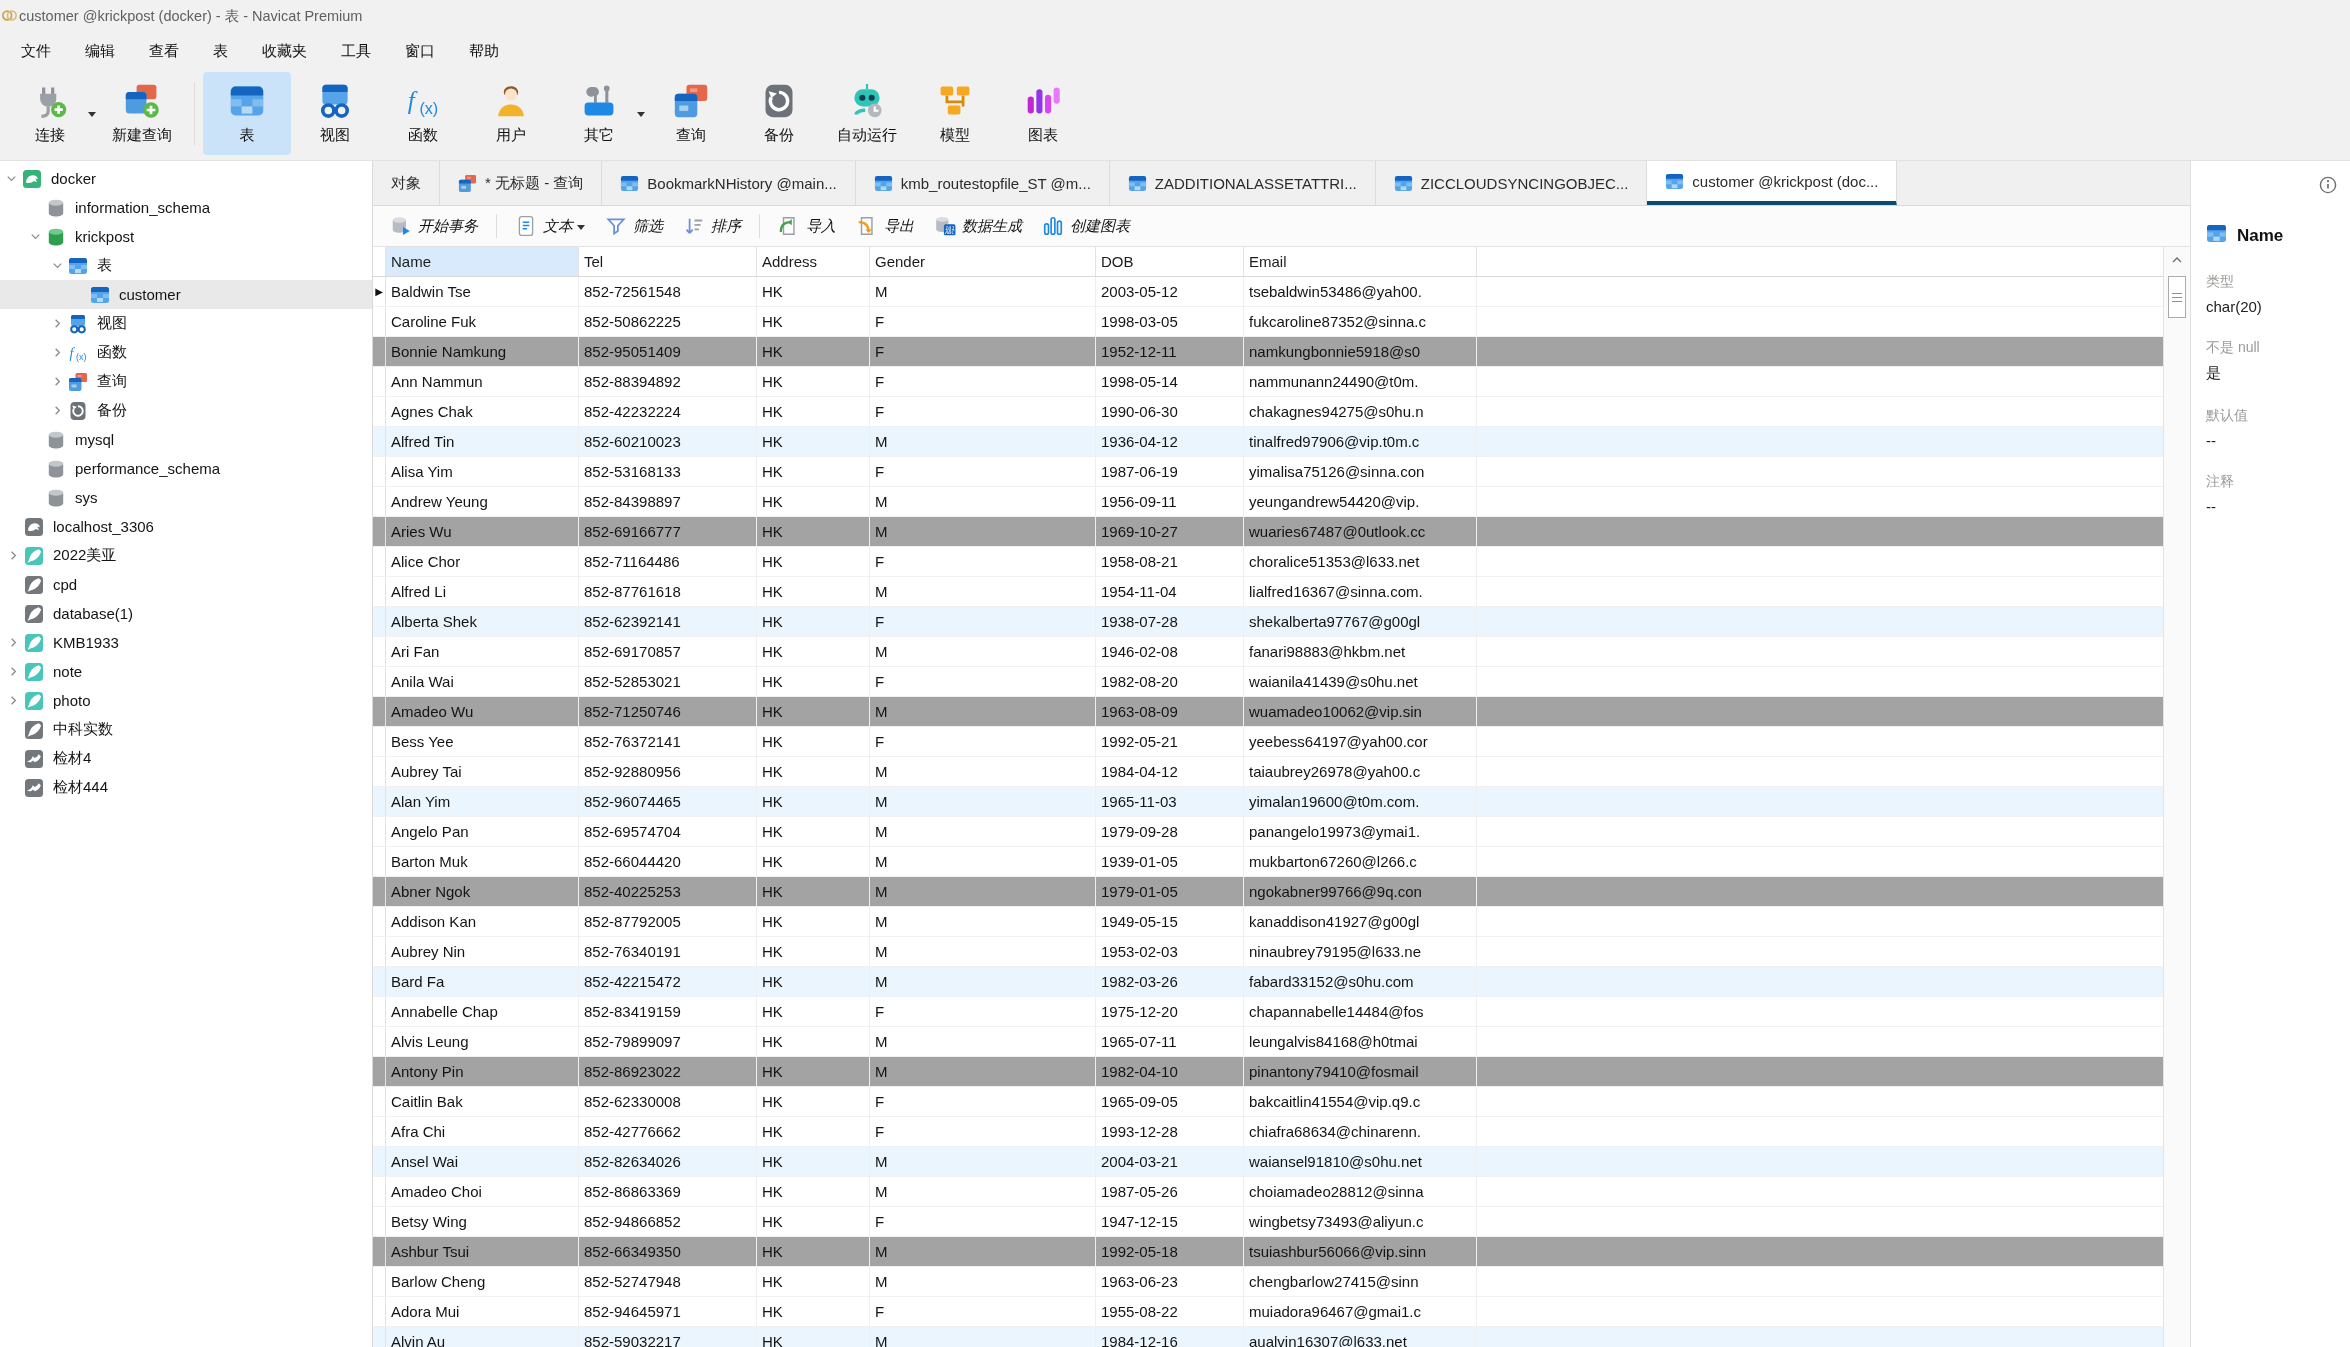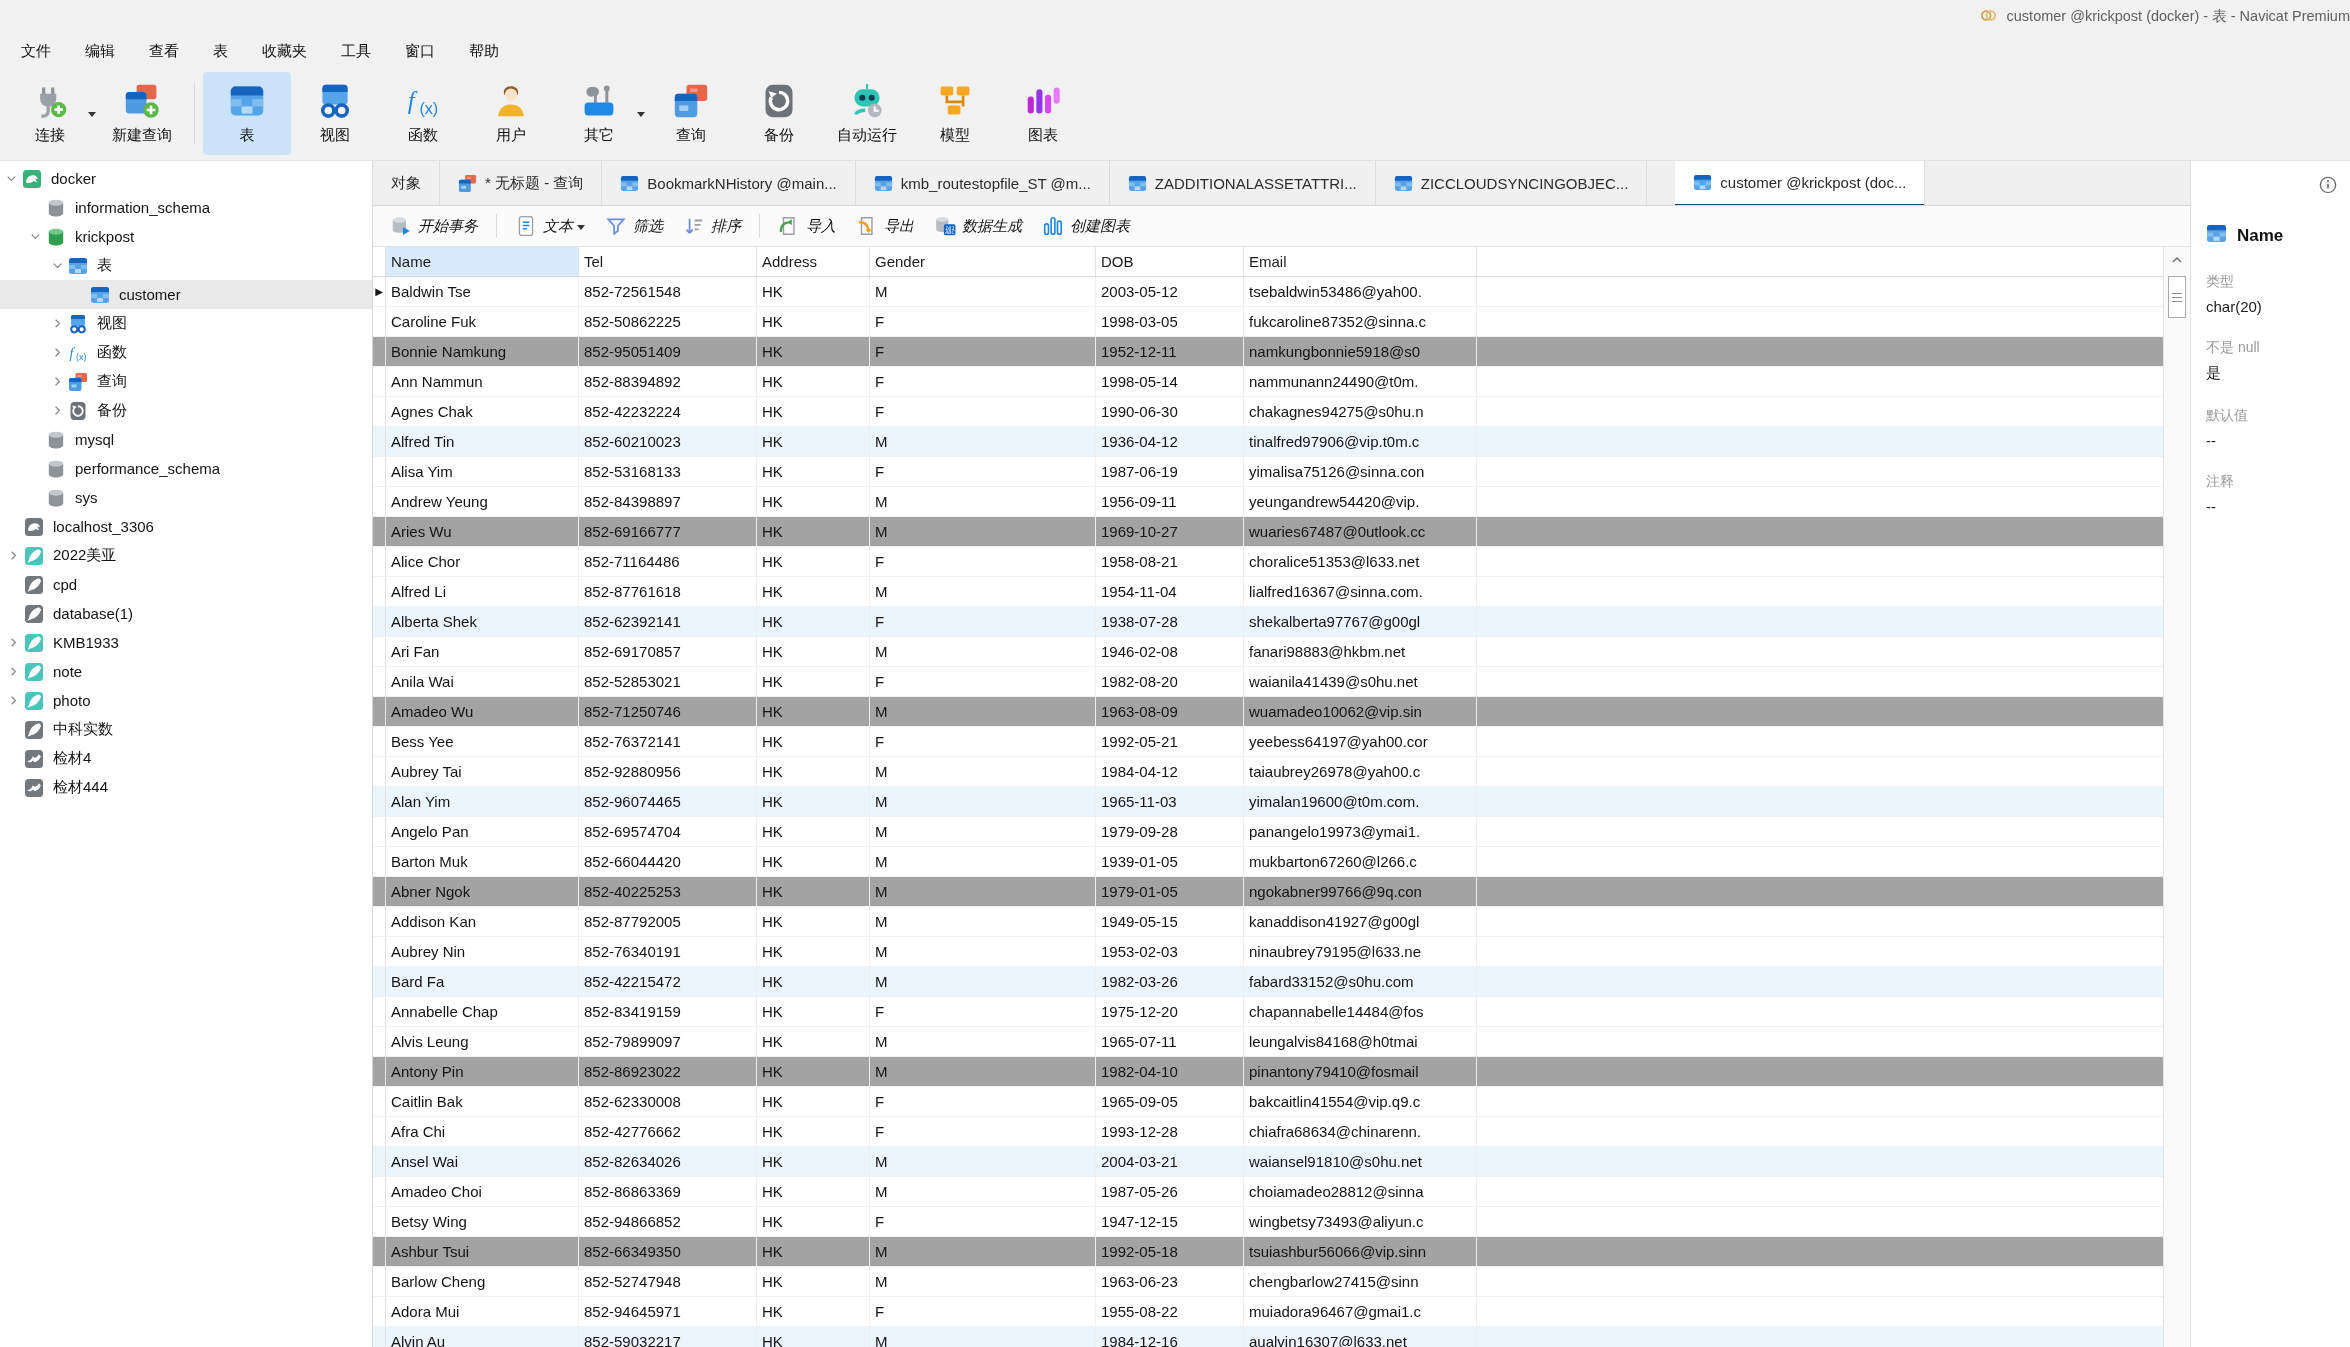--- a/index.html
+++ b/index.html
@@ -1,21 +1,21 @@
 <!DOCTYPE html>
 <html><head>
 <meta charset="utf-8">
 <style>
   * { box-sizing: border-box; margin: 0; padding: 0; }
   html,body { width:2350px; height:1347px; }
   body { font-family:"Liberation Sans","DejaVu Sans",sans-serif; font-size:15px; color:#1a1a1a; background:#f1f1f1; overflow:hidden; }
   .window { width:2350px; height:1347px; display:flex; flex-direction:column; background:#f1f1f1; }
 
   
-  .titlebar { height:33px; flex:none; display:flex; align-items:center; gap:9px; background:#f1f1f1;justify-content:flex-end; }
+  .titlebar { height:33px; flex:none; display:flex; align-items:center; background:#f1f1f1; }
   .titlebar .title { color:#5f5f5f; font-size:14.5px; }
 
   
   .menubar { height:36px; flex:none; display:flex; align-items:center; padding-left:4px; background:#f1f1f1; }
   .menu-item { padding:0 17px; height:100%; display:flex; align-items:center; color:#111; cursor:default; }
 
   
   .toolbar { height:91px; flex:none; display:flex; align-items:stretch; padding:3px 6px 5px 6px; background:#f1f1f1; }
   .tbtn { min-width:88px; padding:0 12px; display:flex; flex-direction:column; align-items:center; justify-content:center; gap:7px; border-radius:4px; }
   .tbtn.selected { background:#cbe3f9; }
@@ -32,21 +32,21 @@
   .tree-item.selected { background:#e9e9e9; }
   .tw-arrow { width:22px; flex:none; display:flex; align-items:center; justify-content:center; color:#8a8a8a; }
   .tw-icon { width:20px; height:20px; flex:none; margin-right:9px; }
   .tree-label { color:#141414; }
 
   
   .center { flex:1; min-width:0; display:flex; flex-direction:column; background:#fff; }
   .tabbar { height:45px; flex:none; display:flex; background:#f0f0f0; border-bottom:1px solid #d8d8d8; overflow:hidden; }
   .tab { display:flex; align-items:center; gap:8px; padding:0 18px; border-right:1px solid #dcdcdc; color:#2b2b2b; white-space:nowrap; overflow:hidden; max-width:292px; }
   .tab .ticon { width:19px; height:19px; flex:none; }
-  .tab.active { background:#fff; margin-bottom:-1px; border-bottom:2px solid #0c4a6e;margin-left:28px; }
+  .tab.active { background:#fff; margin-bottom:-1px; border-bottom:5px solid #0c4a6e; }
 
   .toolbar2 { height:41px; flex:none; display:flex; align-items:center; gap:2px; padding-left:8px; background:#fbfbfb; border-bottom:1px solid #e3e3e3;font-style:italic; }
   .t2btn { display:flex; align-items:center; gap:6px; padding:0 9px; height:30px; color:#111; white-space:nowrap; }
   .t2btn svg { width:22px; height:22px; }
   .t2-sep { width:1px; height:24px; background:#dcdcdc; margin:0 7px; }
   .t2-caret { width:0; height:0; border:4px solid transparent; border-top:5px solid #333; margin:6px 0 0 -2px; }
 
   .gridwrap { flex:1; min-height:0; display:flex; }
   .gridarea { flex:1; min-width:0; display:flex; flex-direction:column; overflow:hidden; background:#fff; }
   .ghead { height:30px; flex:none; display:flex; border-bottom:1px solid #d9d9d9; background:#fff; }

